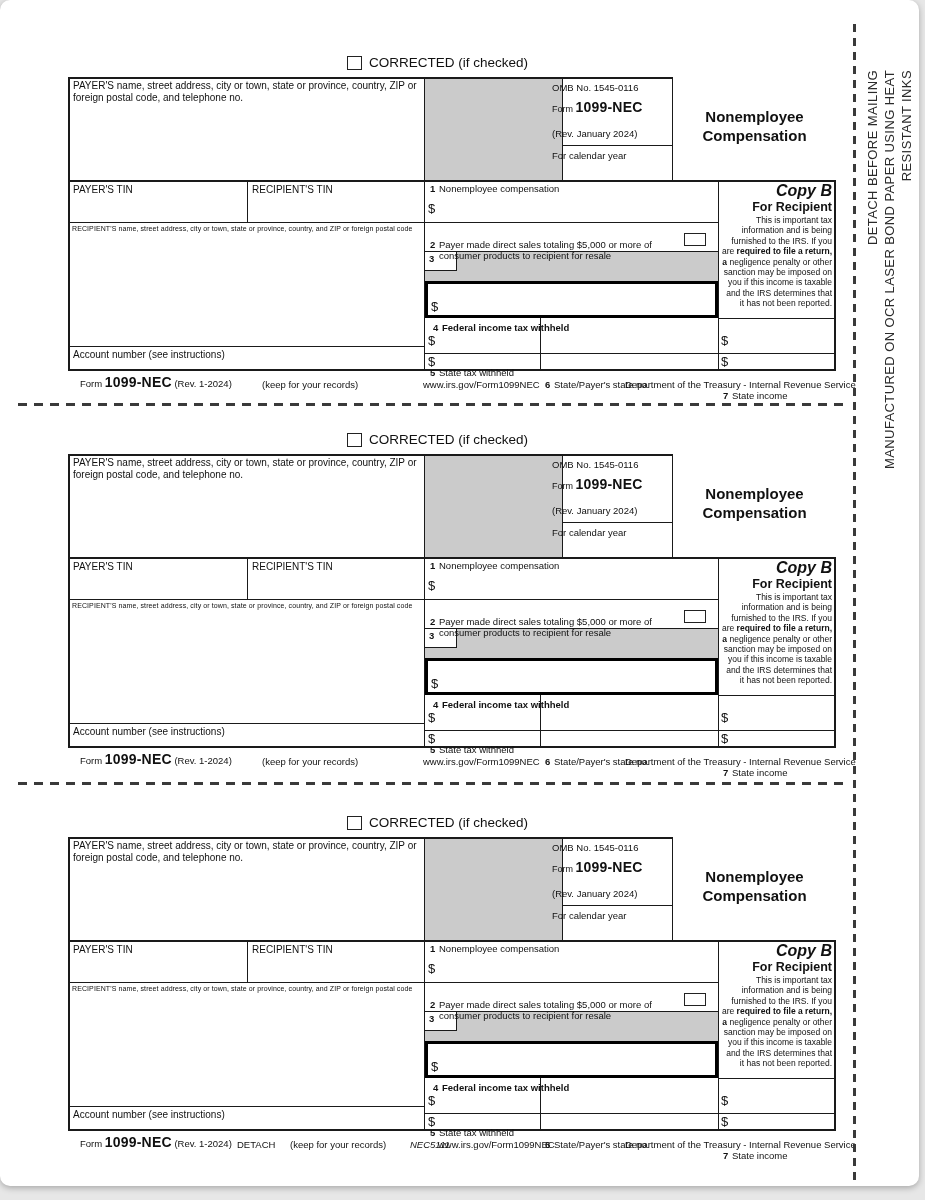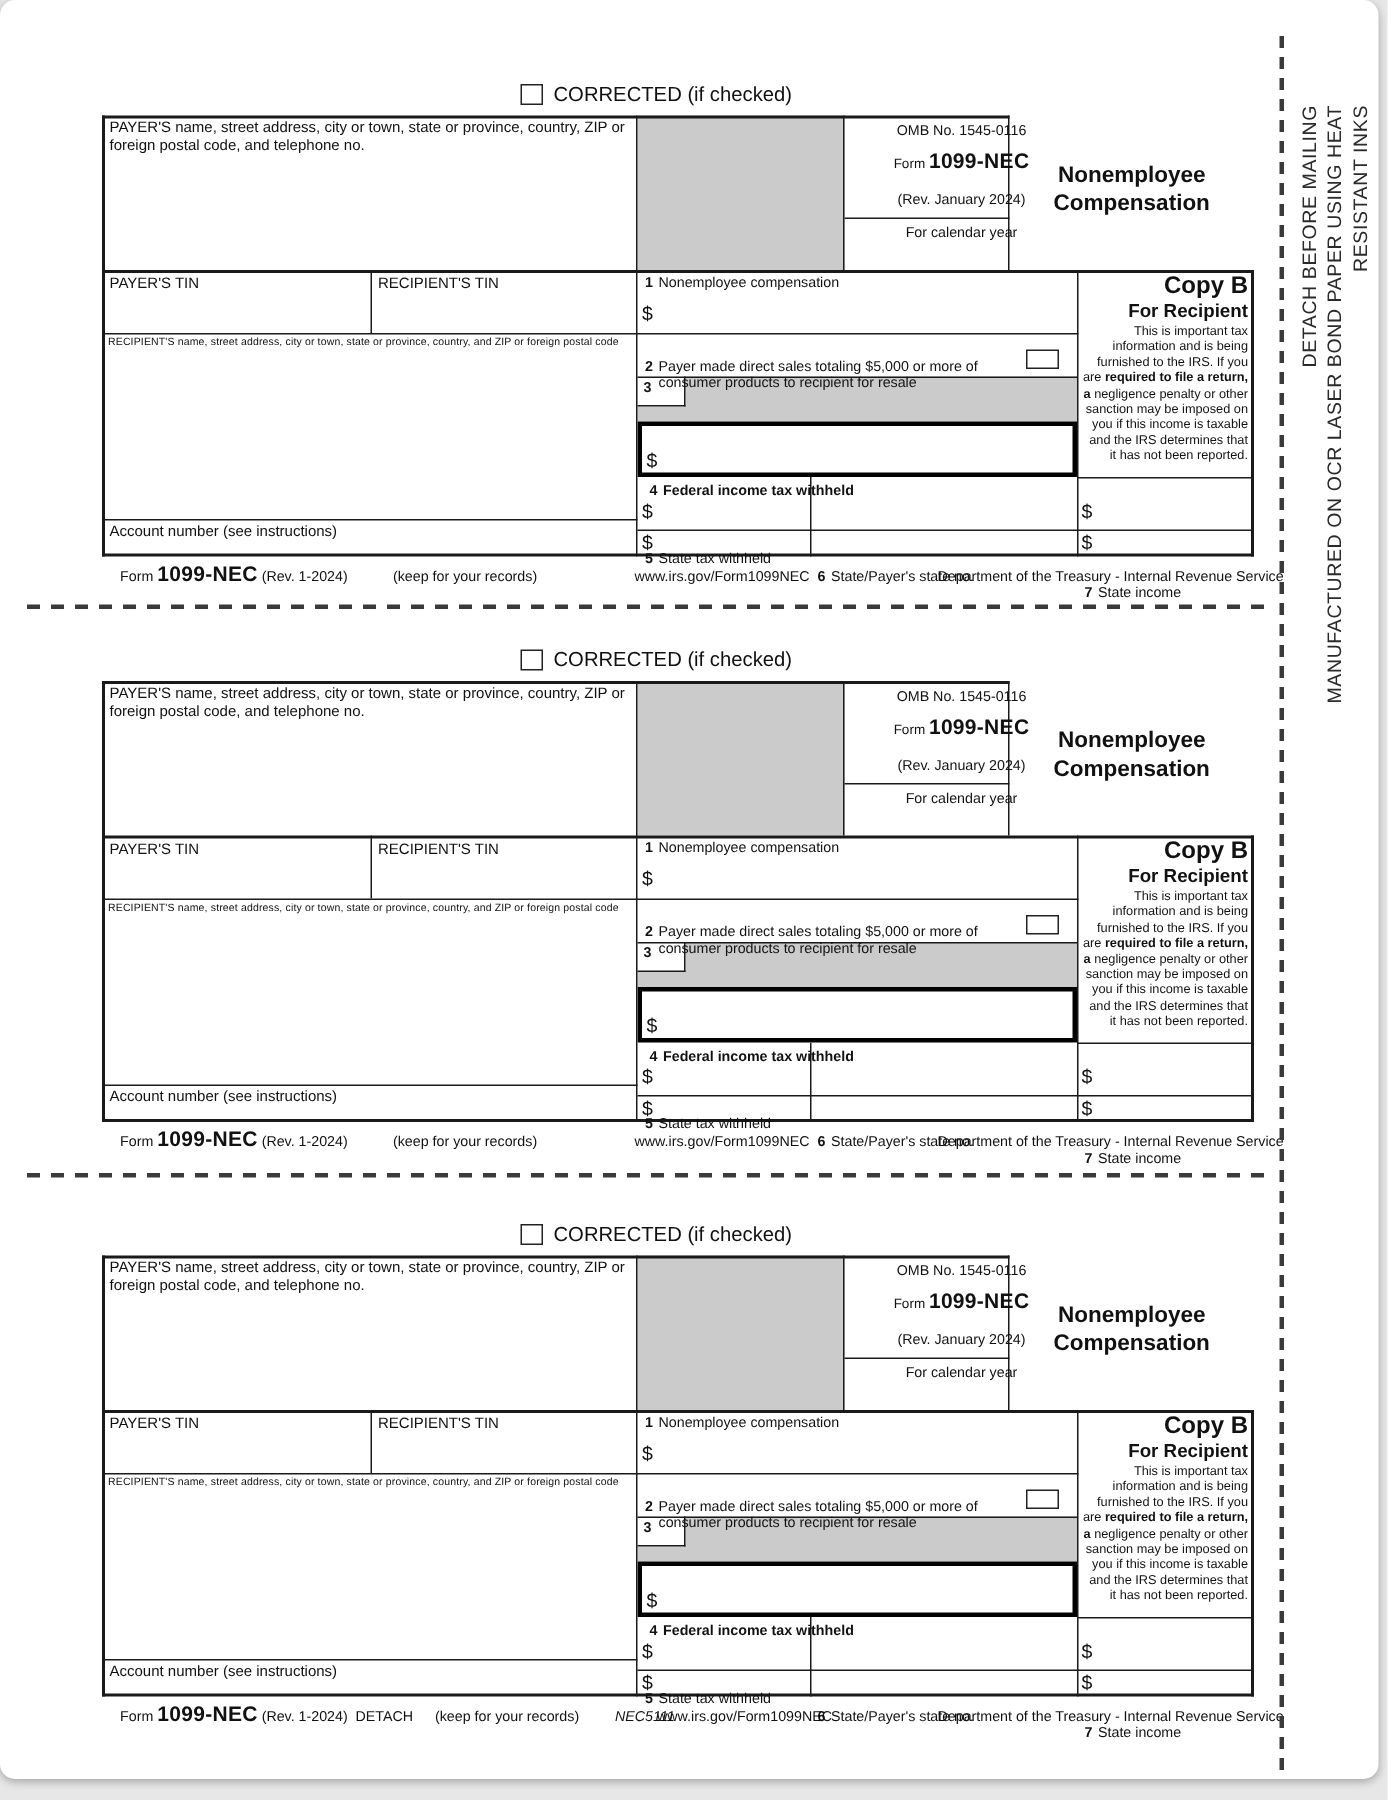--- a/index.html
+++ b/index.html
@@ -24,31 +24,31 @@
   
   .tbl{position:absolute;left:68px;top:77px;width:768px;height:294px;}
   .ln{position:absolute;background:#1a1a1a;}
   .shaded{position:absolute;}
   .al{position:absolute;line-height:1.15;}
   .small-lbl{font-size:10px;line-height:12px;}
   .tiny-lbl{font-size:7px;letter-spacing:.1px;white-space:nowrap;}
   .bnumwrap{position:relative;padding-left:9px;font-size:9.5px;line-height:11.5px;}
   .bnum{position:absolute;left:0;top:0;font-weight:bold;}
   .dollar{font-size:13px;}
-  .ombcell{position:absolute;left:518px;top:0;width:93px;height:103px;text-align:center;}
+  .ombcell{position:absolute;left:484px;top:0;width:93px;height:103px;}
   .ombcell .omb{position:absolute;left:0;top:5px;width:110px;font-size:9.5px;}
   .ombcell .formline{position:absolute;left:0;top:22px;width:110px;font-size:9px;}
   .ombcell .formline b{font-size:14px;letter-spacing:.2px;}
   .ombcell .rev{position:absolute;left:0;top:51px;width:110px;font-size:9.5px;}
   .ombcell .cal{position:absolute;left:0;top:73px;width:110px;font-size:9.5px;}
   .title{position:absolute;left:605px;top:30px;width:163px;text-align:center;font-weight:bold;font-size:15px;line-height:19px;}
   .box4{position:absolute;left:357px;top:204px;width:293px;height:37px;border:3px solid #000;box-sizing:border-box;background:#fff;}
   .b3white{position:absolute;left:357px;top:174px;width:32px;height:20px;background:#fff;border-right:1px solid #1a1a1a;border-bottom:1px solid #1a1a1a;box-sizing:border-box;font-size:9.5px;font-weight:bold;padding:2px 0 0 4px;}
   .copycol{position:absolute;left:652px;top:105px;width:112px;text-align:right;}
-  .copyb{font-weight:bold;font-size:16px;line-height:17px;}
+  .copyb{font-weight:bold;font-size:16px;line-height:17px;font-style:italic;}
   .forrec{font-weight:bold;font-size:12.5px;line-height:14px;margin-top:1px;}
   .notice{font-size:8.5px;line-height:10.4px;margin-top:1px;color:#111;}
   .cb2{position:absolute;left:616px;top:156px;width:22px;height:13px;border:1.5px solid #222;background:#fff;box-sizing:border-box;}
   
   .ft{position:absolute;top:379px;font-size:9.5px;white-space:nowrap;}
   .ft-form{left:80px;top:374px;}
   .ft-form .w{font-size:9.5px;}
   .ft-form b{font-size:14px;letter-spacing:.2px;}
   .ft-code-left{left:237px;}
   .ft-keep{left:262px;}

